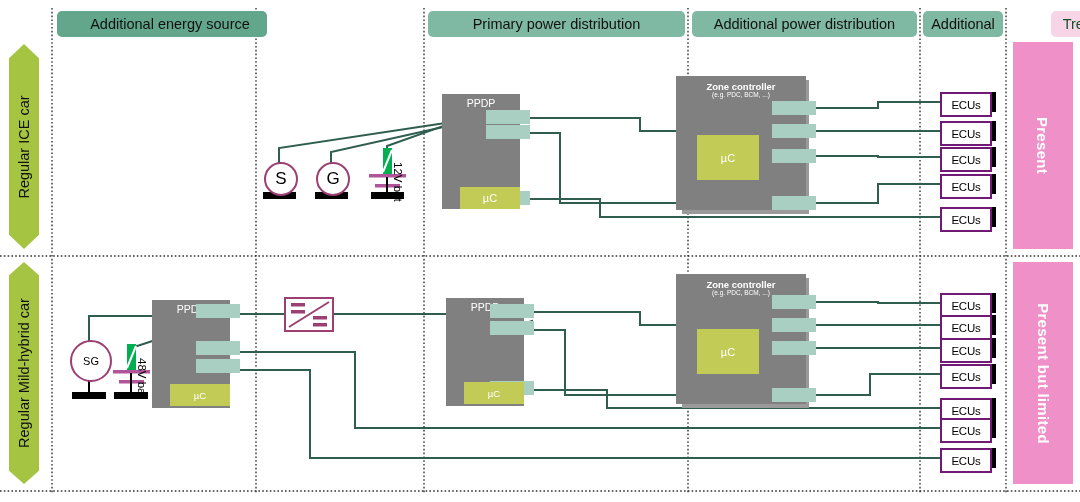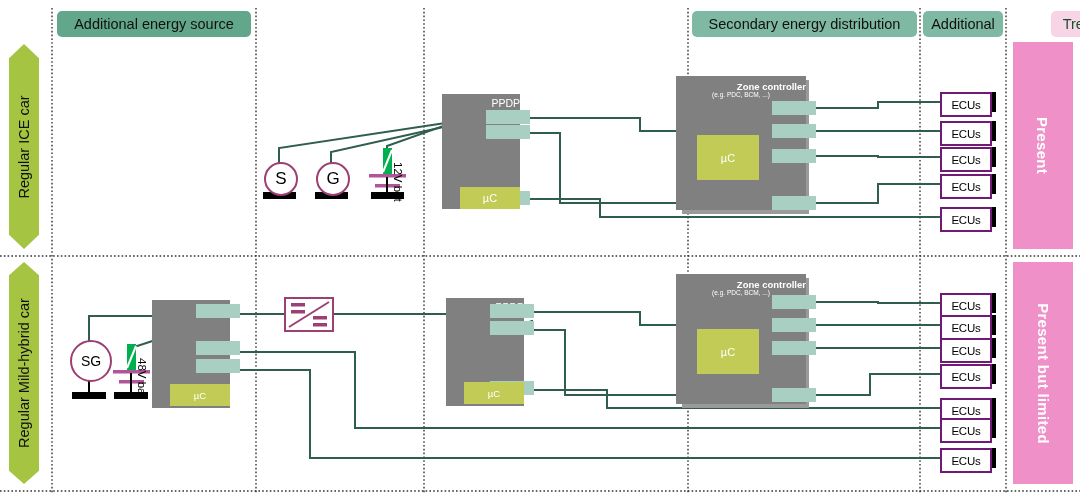--- a/index.html
+++ b/index.html
@@ -37,21 +37,21 @@
     display:flex;align-items:center;justify-content:center;
   }
   .trend span{
     transform:rotate(90deg);white-space:nowrap;
     font-size:15px;color:#ffffff;font-weight:bold;letter-spacing:.3px;
   }
 
   
   .modbox{position:absolute;background:#808080;}
   .modbox .ttl{
-    position:absolute;left:0;right:0;top:3px;text-align:right;
+    position:absolute;left:0;right:0;top:3px;text-align:center;
     font-size:10.5px;color:#ffffff;white-space:nowrap;
   }
   .modbox .sub{
     position:absolute;left:0;right:0;top:15px;text-align:center;
     font-size:6.5px;color:#ffffff;white-space:nowrap;
   }
   .modbox.zc .ttl{font-weight:bold;font-size:9.5px;top:5px;}
   .shadow{position:absolute;background:#9a9a9a;}
 
   .ucblock{
@@ -70,21 +70,21 @@
     display:flex;align-items:center;justify-content:center;
     font-size:11.5px;color:#000;letter-spacing:-.2px;
   }
 
   
   .srccircle{
     position:absolute;border:2px solid #9c3f73;border-radius:50%;
     background:#ffffff;display:flex;align-items:center;justify-content:center;
     font-size:17px;color:#000;
   }
-  .srccircle.sg{font-size:14px;}
+  .srccircle.sg{font-size:11px;}
 
   
   .vlabel{
     position:absolute;font-size:11.5px;color:#000;white-space:nowrap;
     transform-origin:0 0;transform:rotate(90deg);
   }
 </style>
 </head>
 <body>
 
@@ -279,22 +279,23 @@
         <line x1="982" y1="374" x2="989" y2="374" stroke="#000" stroke-width="2"></line>
       <rect x="989" y="398" width="7" height="20" fill="#000"></rect>
         <line x1="982" y1="408" x2="989" y2="408" stroke="#000" stroke-width="2"></line>
       <rect x="989" y="418" width="7" height="20" fill="#000"></rect>
         <line x1="982" y1="428" x2="989" y2="428" stroke="#000" stroke-width="2"></line>
       <rect x="989" y="448" width="7" height="20" fill="#000"></rect>
         <line x1="982" y1="458" x2="989" y2="458" stroke="#000" stroke-width="2"></line>
     </g>
   </svg>
 
-  <div class="colhdr green1" style="left:57px;top:11px;width:194px;">Additional energy source</div>
-  <div class="colhdr green3" style="left:692px;top:11px;width:225px;">Secondary energy distribution</div>
+  <div class="colhdr green1" style="left:57px;top:11px;width:194px;padding-left:16px;">Additional energy source</div>
+  <div class="colhdr green3" style="left:428px;top:11px;width:257px;">Primary power distribution</div>
+  <div class="colhdr green3" style="left:692px;top:11px;width:225px;">Additional power distribution</div>
   <div class="colhdr green3" style="left:923px;top:11px;width:80px;">Additional</div>
   <div class="colhdr pink" style="left:1009px;top:11px;width:68px;">Trends</div>
 
   <div class="rowlabel" style="left:9px;top:44px;height:205px;
        clip-path:polygon(50% 0,100% 7%,100% 93%,50% 100%,0 93%,0 7%);">
     <span>Regular ICE car</span>
   </div>
   <div class="rowlabel" style="left:9px;top:262px;height:222px;
        clip-path:polygon(50% 0,100% 6%,100% 94%,50% 100%,0 94%,0 6%);">
     <span>Regular Mild-hybrid car</span>

